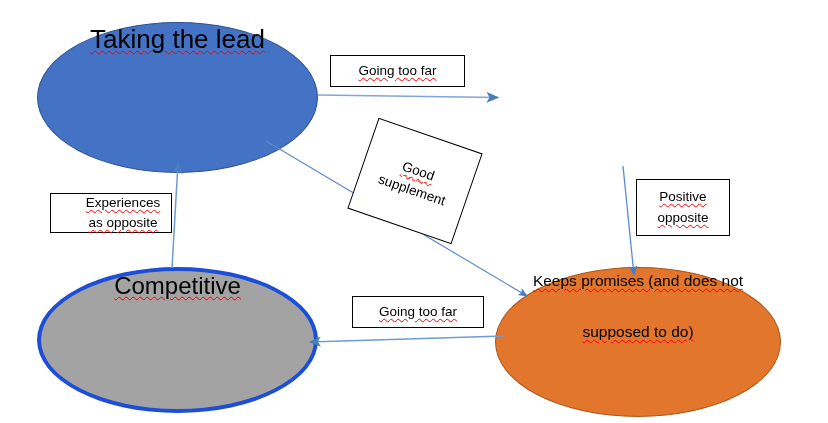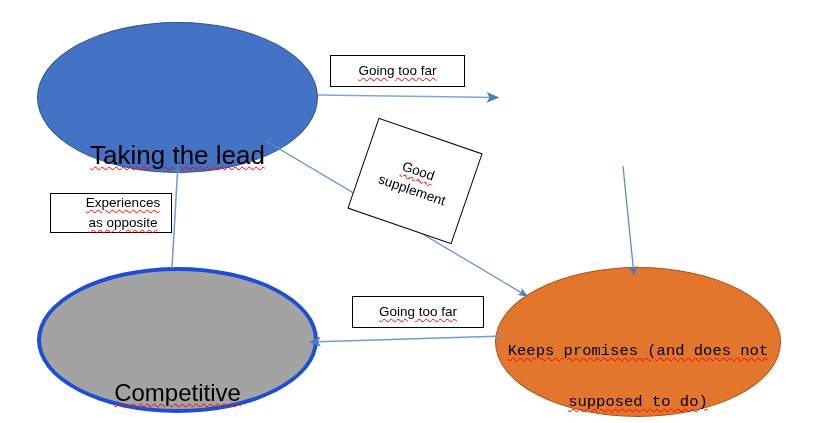--- a/index.html
+++ b/index.html
@@ -8,21 +8,21 @@
     background:#ffffff;
     font-family:"Liberation Sans", sans-serif;
     overflow:hidden;
   }
   #stage{position:relative;width:828px;height:423px;background:#fff;}
 
   
   .node{
     position:absolute;
     border-radius:50%;
-    display:flex;align-items:flex-end;justify-content:center;
+    display:flex;align-items:flex-start;justify-content:center;
     text-align:center;
     box-sizing:border-box;
     color:#000;
     z-index:3;
   }
   .node .lbl{display:block;line-height:1.28;padding:0 10px;}
 
   #node-taking-the-lead{
     left:37px;top:22px;width:281px;height:151px;
     background:#4472C4;border:1px solid #2F528F;
@@ -35,21 +35,20 @@
   }
   #node-competitive{
     left:37px;top:267px;width:281px;height:146px;
     background:#a3a3a3;border:4px solid #1d4ed8;
     font-size:24px;
   }
   #node-keeps-promises{
     left:495px;top:267px;width:286px;height:150px;
     background:#E2762D;border:1px solid #AE5417;
     font-size:15.5px;
-    font-family:Liberation Mono, monospace;
   }
   #node-keeps-promises .lbl{line-height:1.65;}
 
   
   .sq{
     position:relative;
     display:inline;
     text-decoration:underline wavy #FF0000;
     text-decoration-thickness:1px;
     text-underline-offset:2px;
@@ -136,18 +135,24 @@
     </span>
   </div>
 
   <div class="tag" id="tag-experiences-as-difficult">
     <span>
       <span class="sq">Experiences</span><br>
       <span class="sq">as opposite</span>
     </span>
   </div>
 
+  <div class="tag" id="tag-positive-opposite">
+    <span>
+      <span class="sq">Positive</span><br>
+      <span class="sq">opposite</span>
+    </span>
+  </div>
 
   <div class="tag" id="tag-going-too-far-bottom">
     <span class="sq">Going too far</span>
   </div>
 
 </div>
 
 </body></html>

